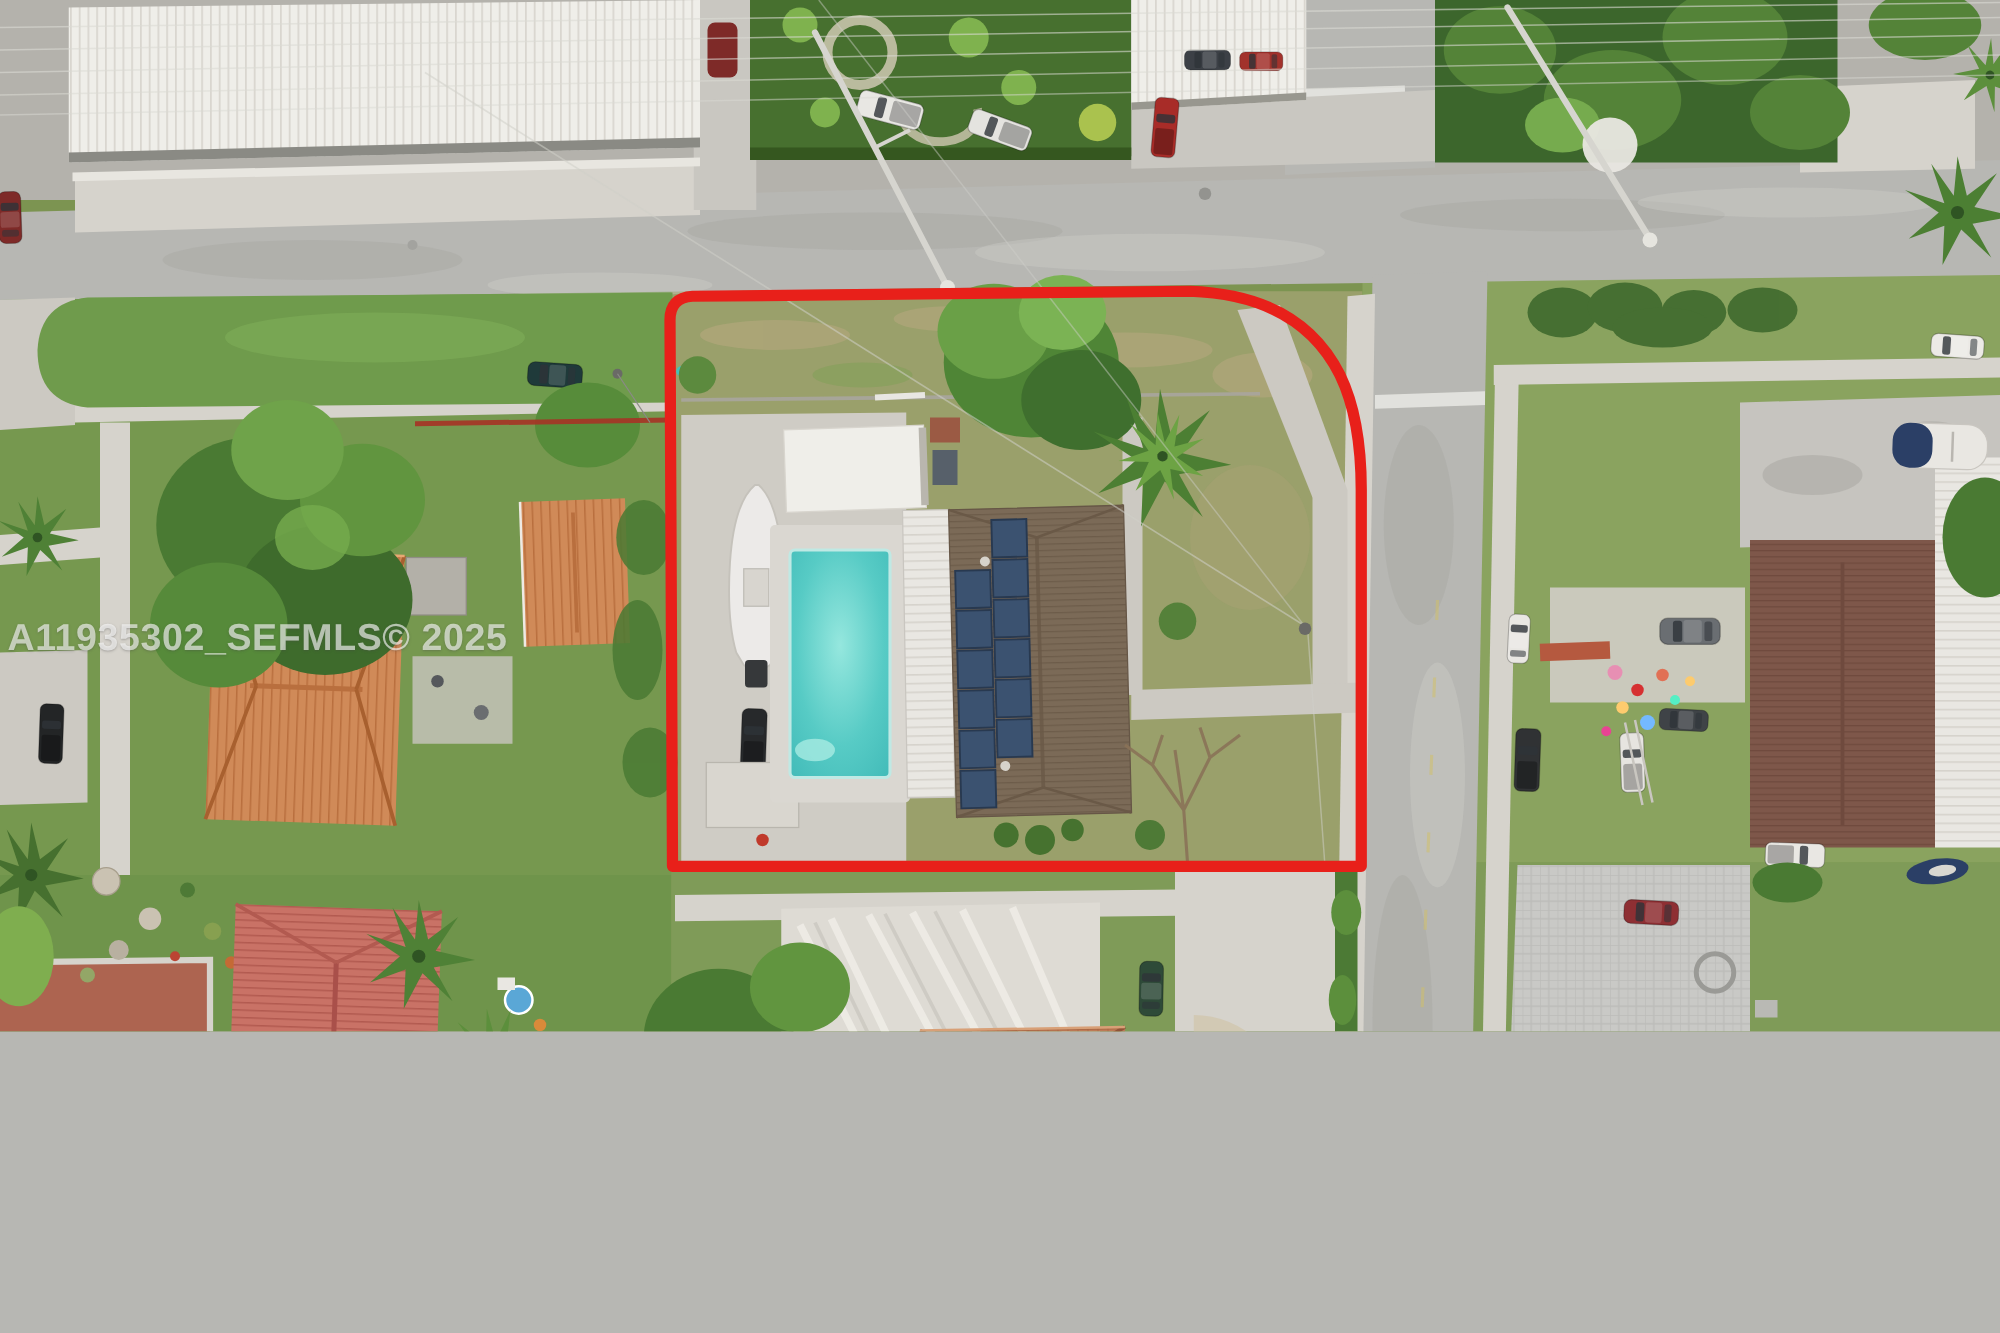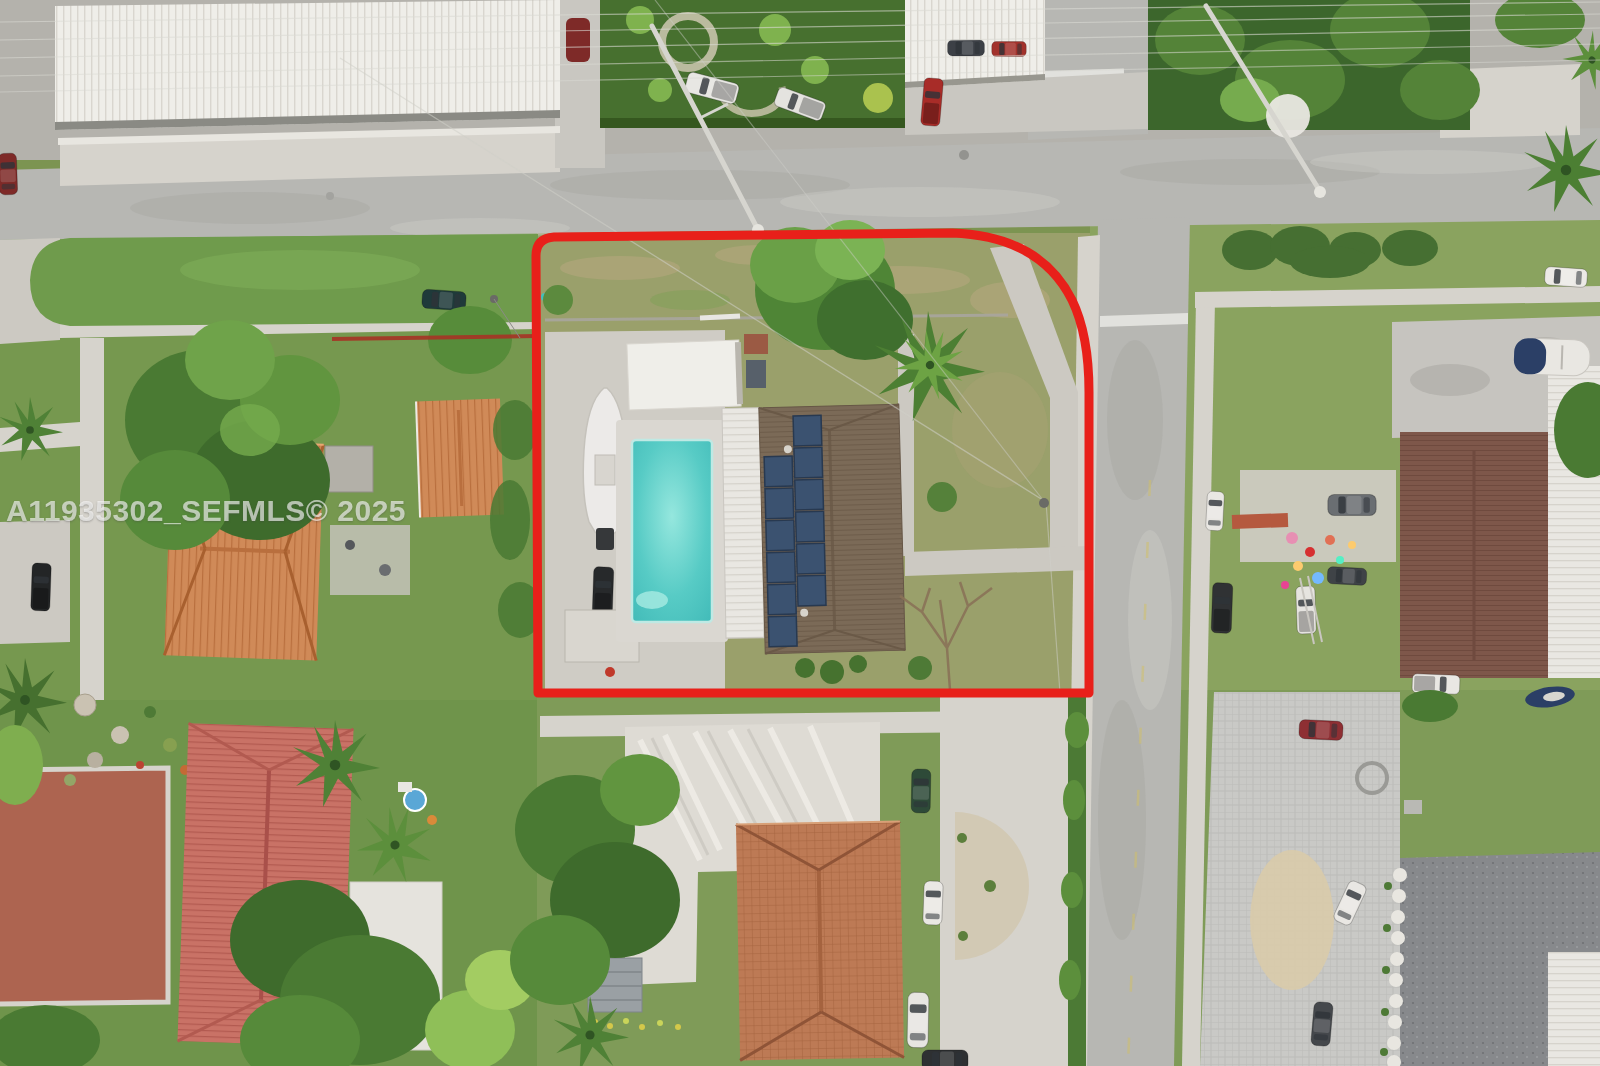--- a/index.html
+++ b/index.html
@@ -1,16 +1,16 @@
 <!DOCTYPE html>
 <html><head>
 <meta charset="utf-8">
 <style>
   html,body{margin:0;padding:0;background:#b7b7b3;}
-  .stage{position:relative;width:1600px;height:1066px;overflow:hidden;font-family:"Liberation Sans",sans-serif;text-decoration:underline;}
+  .stage{position:relative;width:1600px;height:825px;overflow:hidden;font-family:"Liberation Sans",sans-serif;text-decoration:underline;}
   .stage svg{position:absolute;left:0;top:0;}
   .watermark{
     position:absolute;left:6px;top:494px;
     font-size:30px;font-weight:700;letter-spacing:.5px;
     color:rgba(255,255,255,.62);
     text-shadow:0 1px 2px rgba(70,70,70,.35);
     white-space:nowrap;pointer-events:none;
   }
 </style>
 </head>

